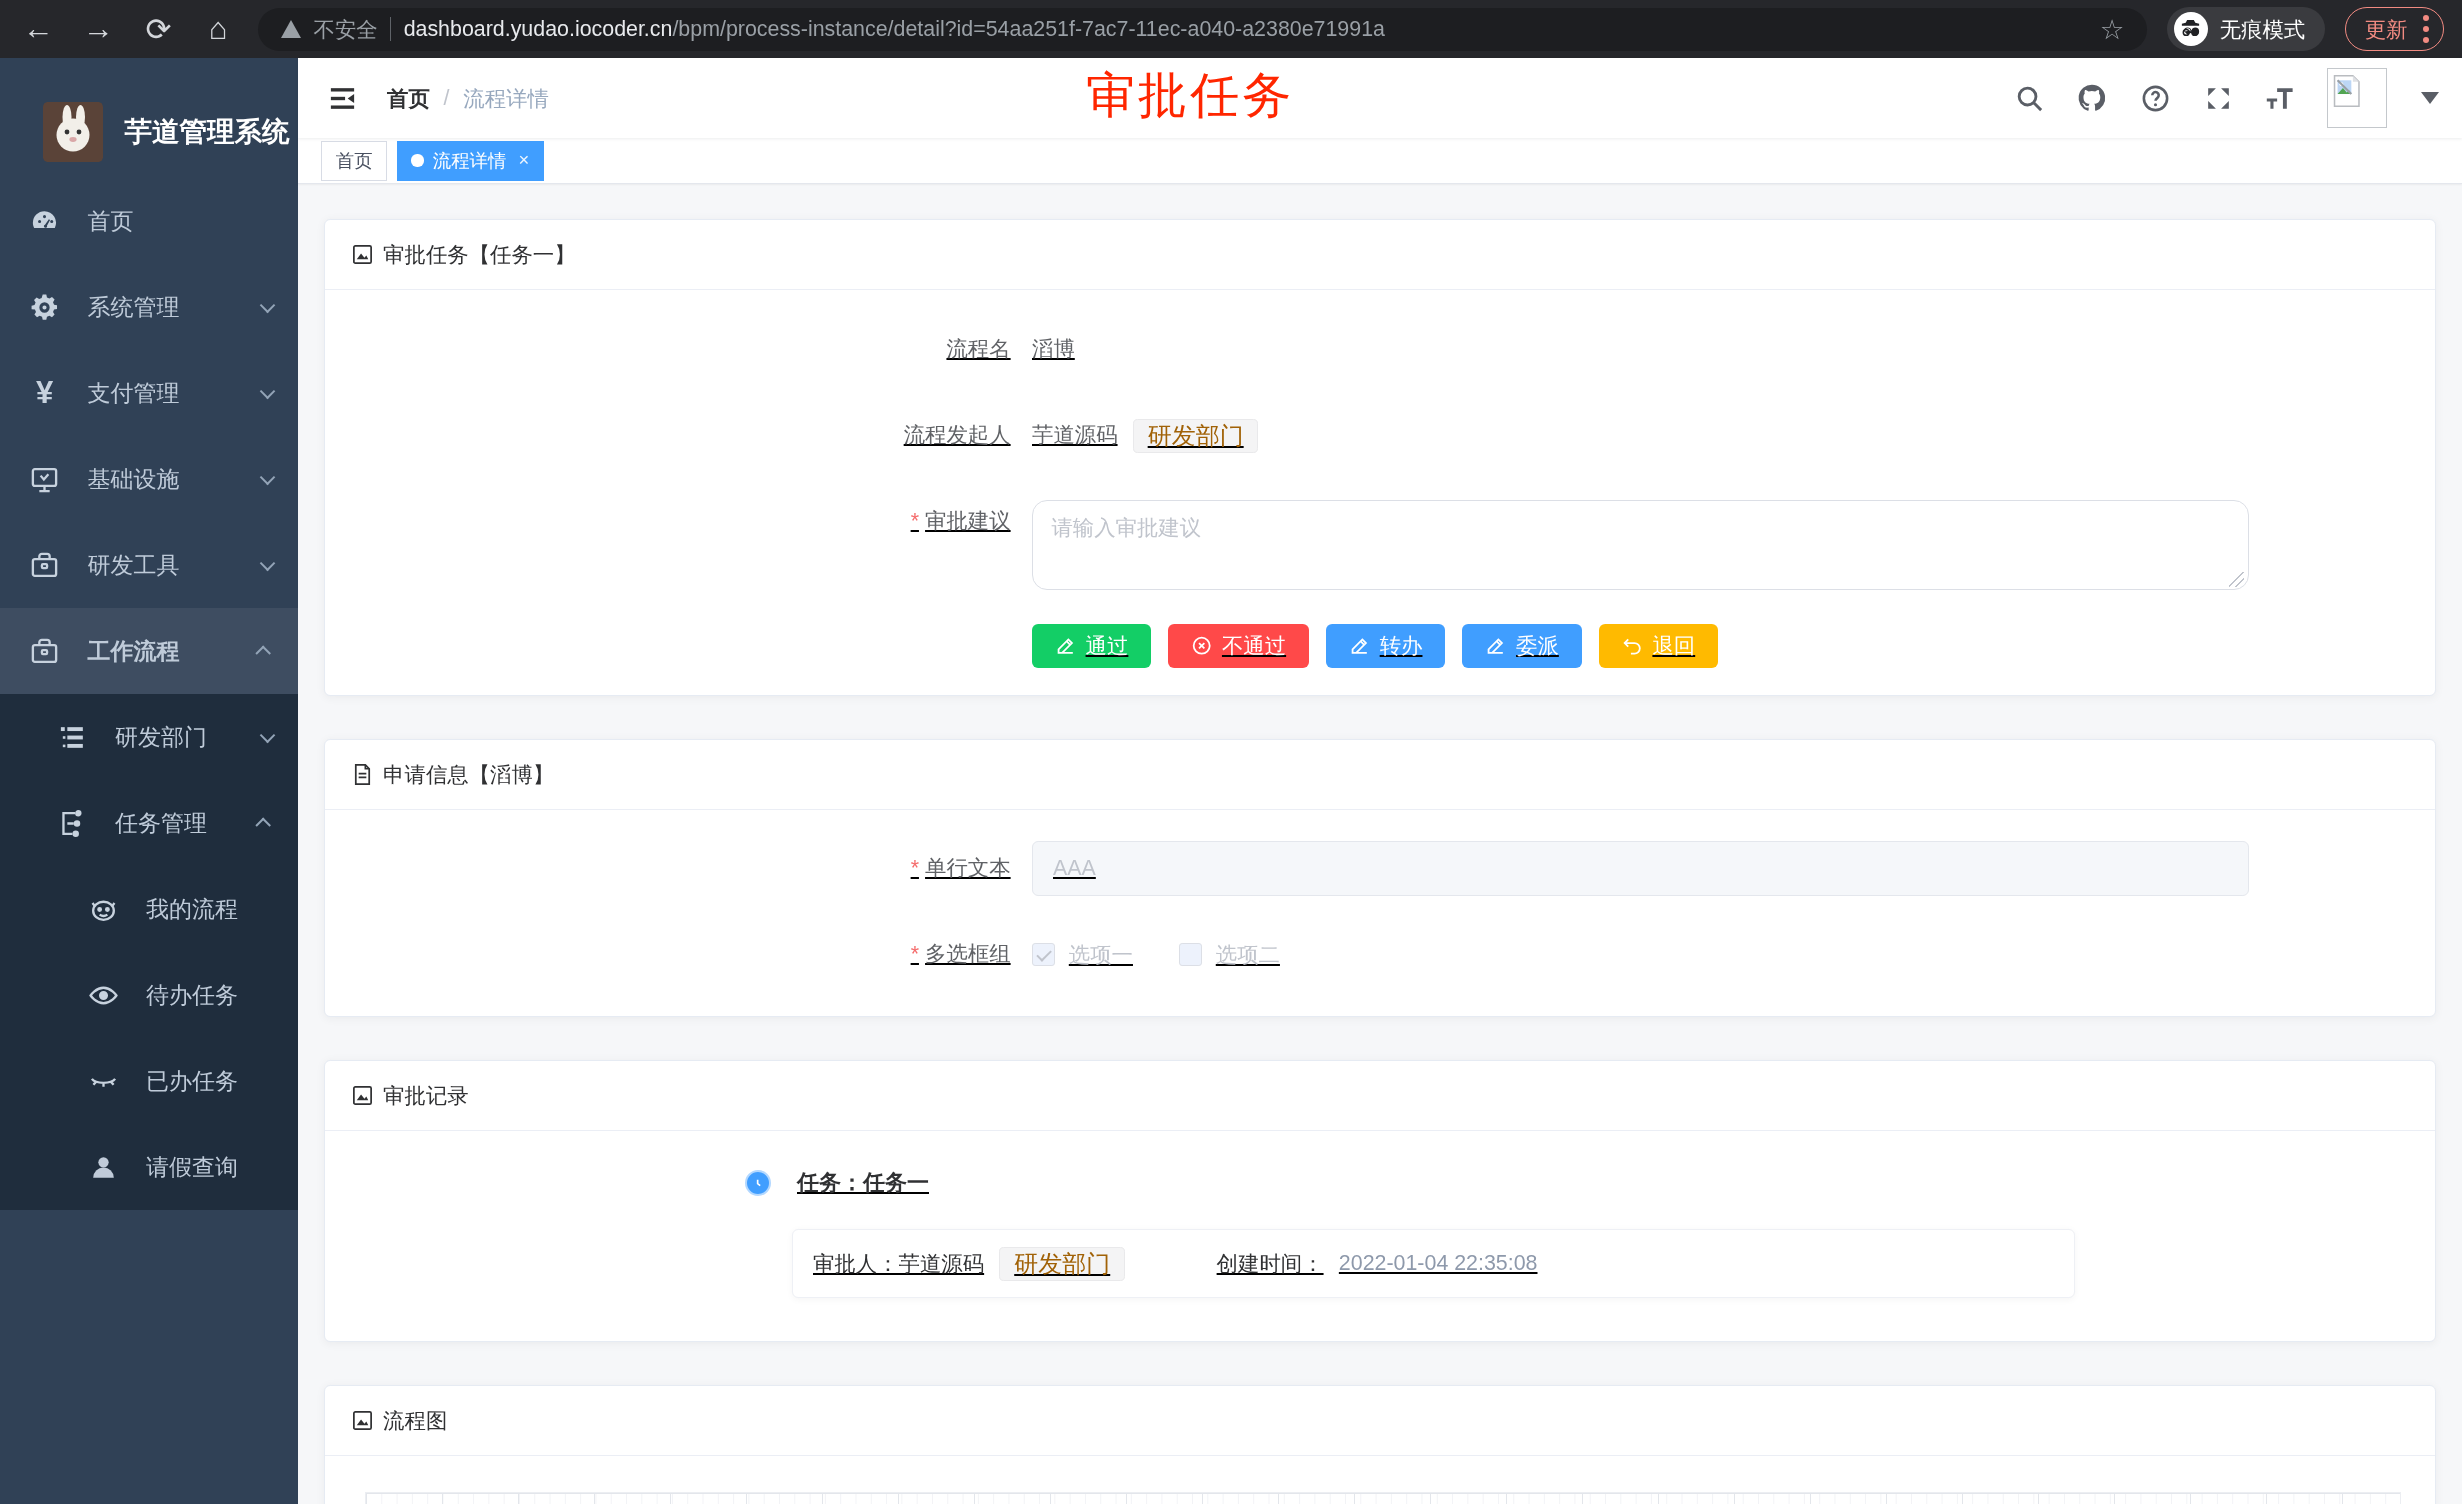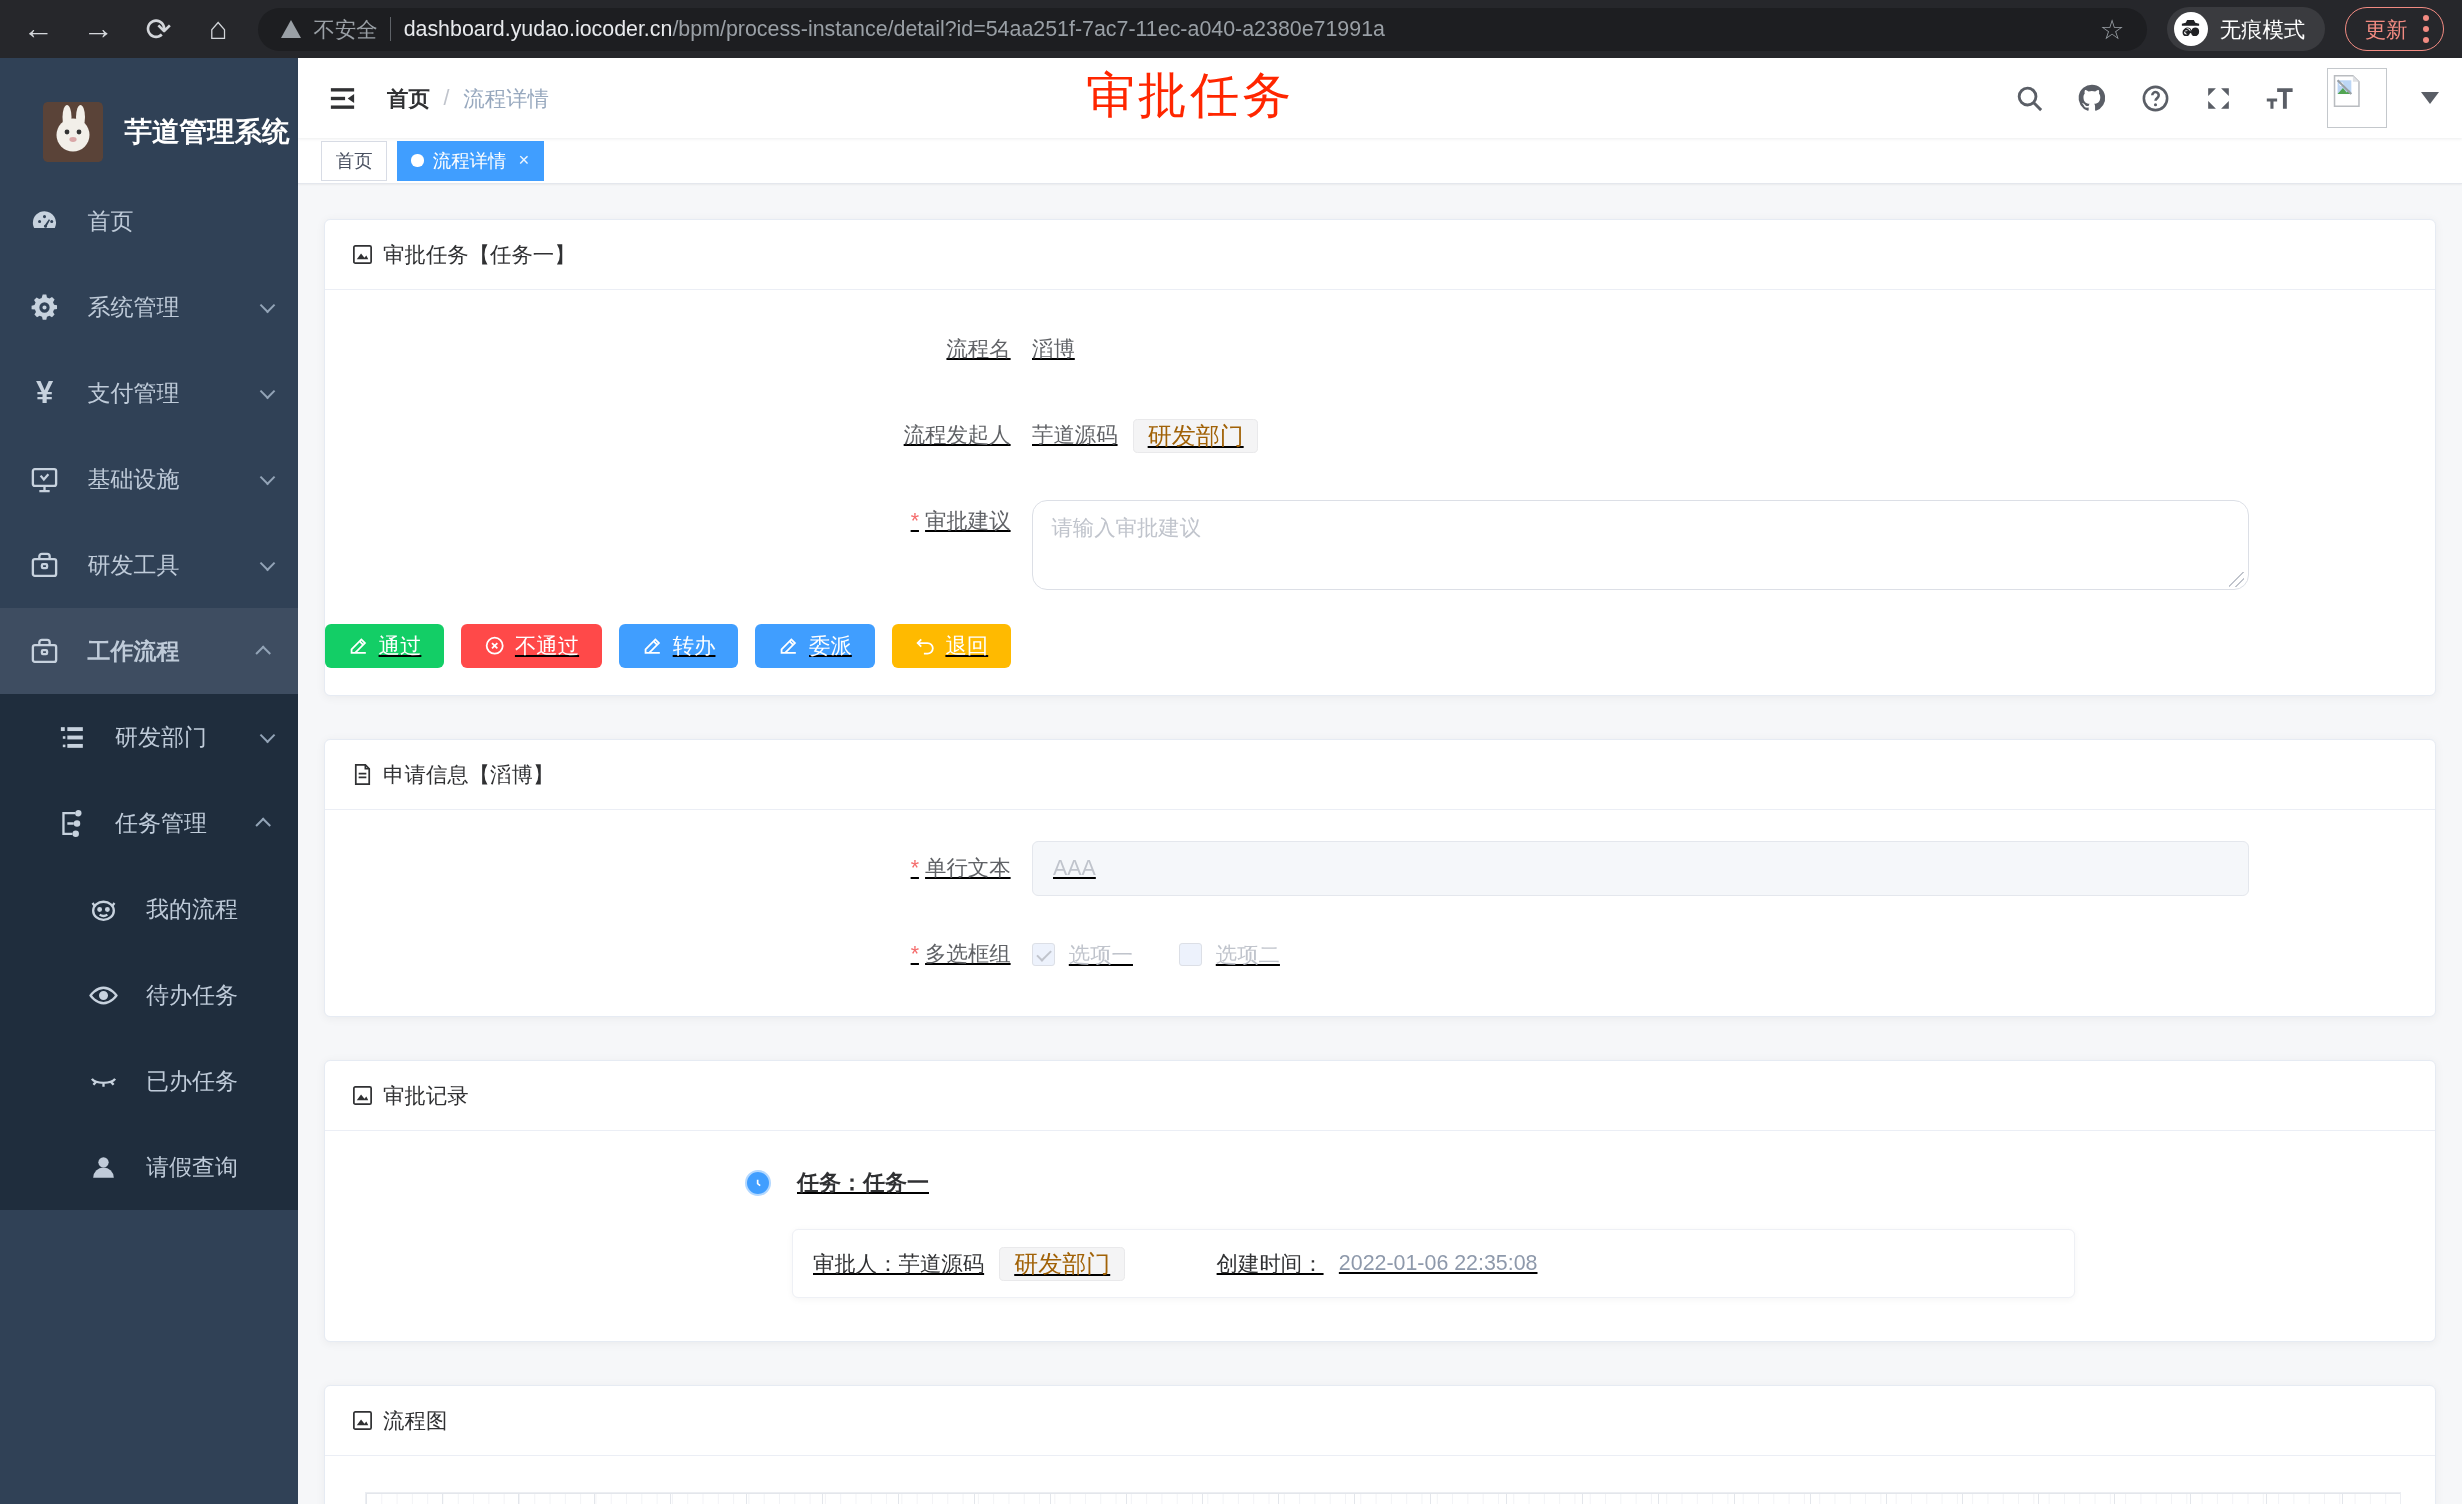--- a/index.html
+++ b/index.html
@@ -77,21 +77,21 @@
   .form-row { display:flex; align-items:flex-start; margin-bottom:43px; }
   .form-label { width:707px; flex:0 0 auto; text-align:right; padding-right:21.4px; font-size:21.4px; color:#606266; line-height:43px; white-space:nowrap; }
   .req { color:#f56c6c; margin-right:6.1px; }
   .form-value { font-size:21.4px; color:#606266; line-height:43px; display:flex; align-items:center; gap:15.3px; }
   .el-tag { display:inline-flex; align-items:center; height:34px; padding:0 13.8px; background:#f4f4f5; border:1.5px solid #e9e9eb; border-radius:4.6px; color:#a16207; font-size:24px; white-space:nowrap; }
   .sugg-area { width:1217px; height:90px; border:1.5px solid #dcdfe6; border-radius:15px; font-size:21.4px; padding:12.2px 18.4px; color:#606266; resize:none; font-family:inherit; position:relative; background:#fff; }
   .sugg-area::placeholder { color:#c0c4cc; }
   .grip { position:relative; width:1217px; }
   .grip::after { content:""; position:absolute; right:4.6px; bottom:6.1px; width:15.3px; height:15.3px;
      background:linear-gradient(135deg,transparent 0 45%,#c0c4cc 45% 52%,transparent 52% 68%,#c0c4cc 68% 75%,transparent 75%); }
-  .btn-row { display:flex; gap:17px; margin-top:-6.1px; }
+  .btn-row { display:flex; gap:17px; margin-left:707px; margin-top:-6.1px; }
   .btn { height:44px; border:none; border-radius:6.1px; color:#ffffff; font-size:21.4px; display:flex; align-items:center; gap:9.2px; padding:0 23px; cursor:pointer; font-family:inherit; white-space:nowrap; }
 
   .dis-input { width:1217px; height:55px; background:#f5f7fa; border:1.5px solid #e4e7ed; border-radius:6.1px; color:#c0c4cc; font-size:21.4px; padding:0 20px; font-family:inherit; }
   .cb-group { display:flex; align-items:center; gap:46px; height:43px; }
   .cb-item { display:flex; align-items:center; gap:13.8px; font-size:21.4px; color:#c0c4cc; }
   .cb-box { width:23px; height:23px; border:1.5px solid #dcdfe6; border-radius:3.1px; background:#edf2fc; position:relative; }
   .cb-box.checked::after { content:""; position:absolute; left:6.9px; top:2.3px; width:6.1px; height:12.2px; border-right:2.3px solid #c0c4cc; border-bottom:2.3px solid #c0c4cc; transform:rotate(45deg); }
 
   .task-row { display:flex; align-items:center; gap:26px; margin-left:420px; }
   .clock-node { width:26px; height:26px; border-radius:50%; background:#409eff; border:2.3px solid #b3d8ff; display:flex; align-items:center; justify-content:center; flex:0 0 auto; }
@@ -493,21 +493,21 @@
                     <path d="M12 6v6l4 3"></path>
                   </svg>
               </span>
               <span class="task-title">任务：任务一</span>
             </div>
             <div class="record-box">
               <span>审批人：芋道源码</span>
               <span class="el-tag">研发部门</span>
               <span class="record-gap"></span>
               <span>创建时间：</span>
-              <span class="record-time-val">2022-01-06 22:35:08</span>
+              <span class="record-time-val">2022-01-04 22:35:08</span>
             </div>
           </div>
         </section>
 
         <section class="card" style="margin-bottom:0;">
           <div class="card-head">
             <span class="ci">
                 <svg width="23" height="23" viewBox="0 0 24 24" fill="none" stroke="currentColor" stroke-width="1.8">
                   <rect x="3" y="3" width="18" height="18" rx="1.5"></rect>
                   <path d="M6 17l4.5-6 3.5 4.5 2-2.5 2 4z" fill="currentColor" stroke="none"></path>

